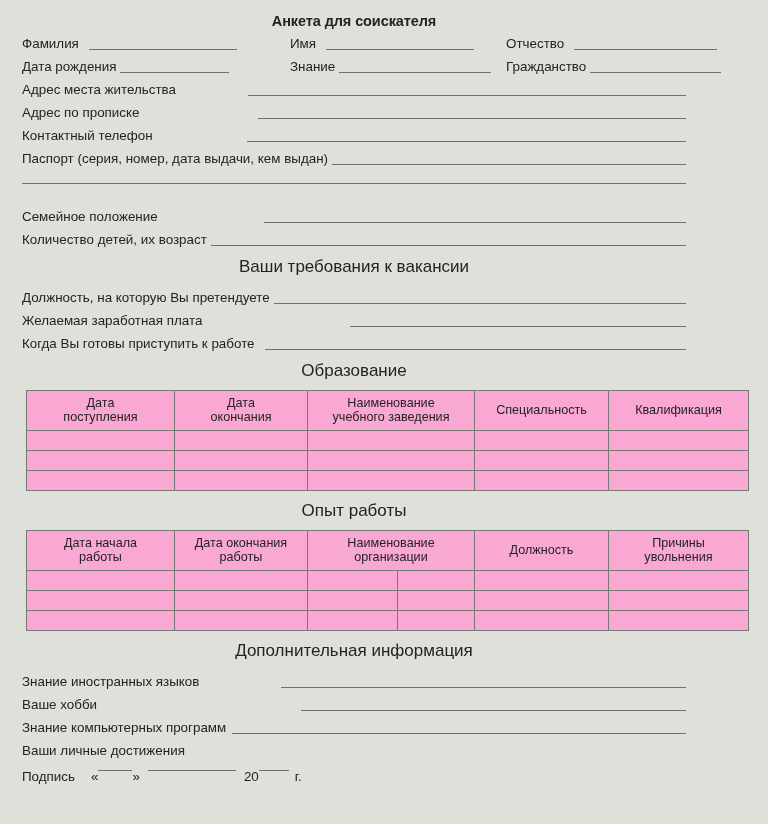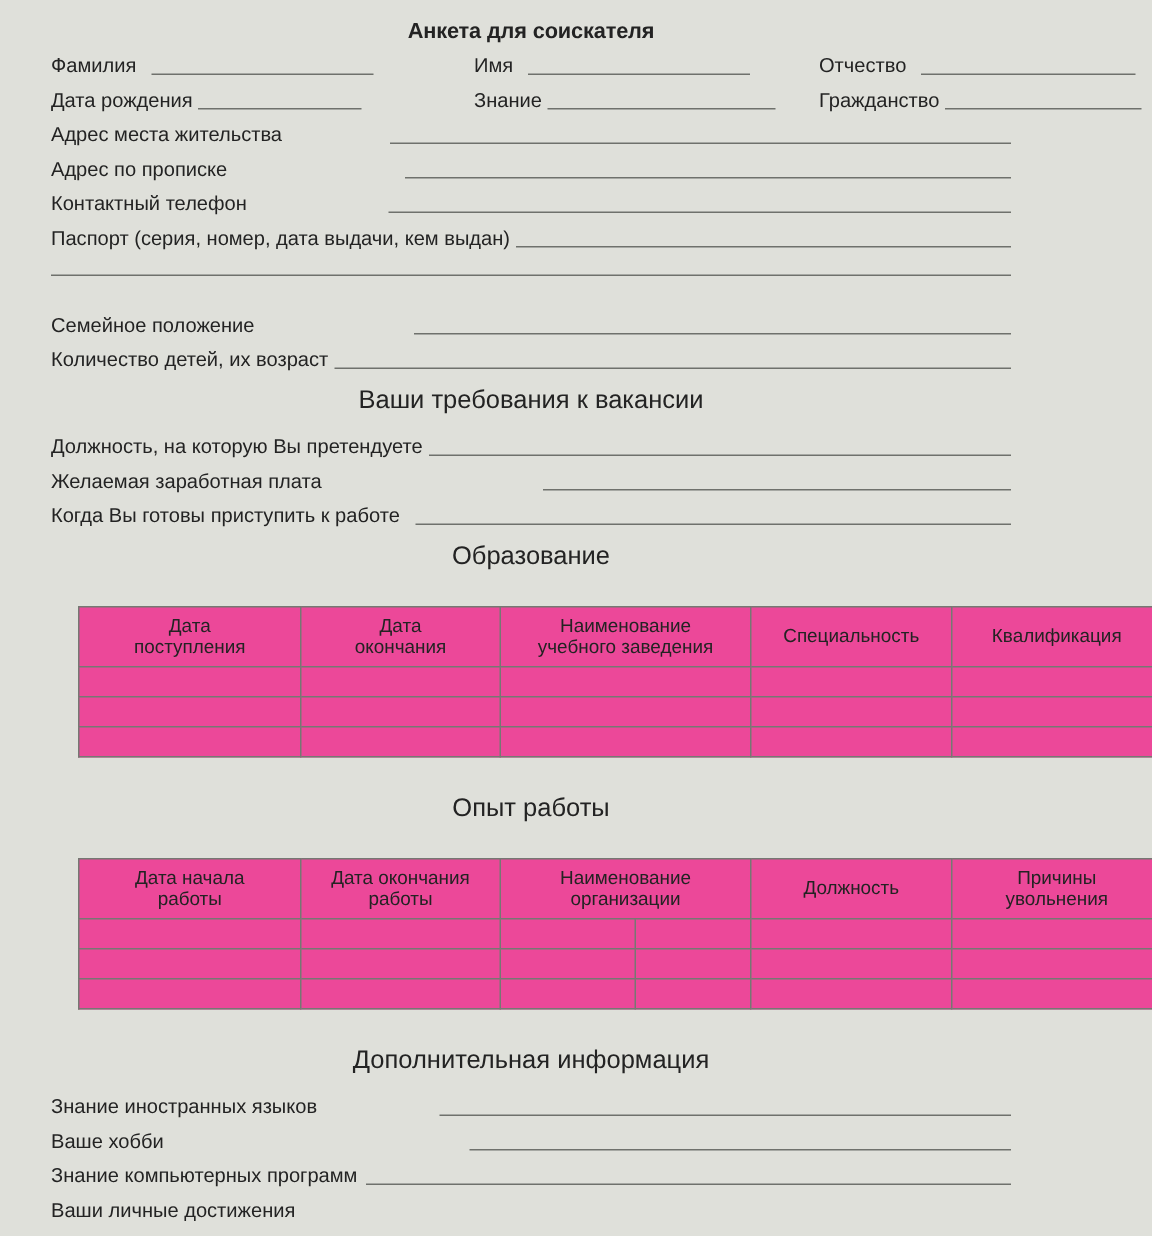--- a/index.html
+++ b/index.html
@@ -14,21 +14,21 @@
     font-family: "Liberation Sans", "DejaVu Sans", sans-serif;
     color: #232323;
     overflow: hidden;
   }
 
   .page {
     position: relative;
     width: 708px;
     height: 824px;
     box-sizing: border-box;
-    padding: 0 34px;
+    padding: 0 22px;
   }
 
   
   .doc-title {
     text-align: center;
     font-size: 14.5px;
     font-weight: bold;
     letter-spacing: -0.1px;
     padding-top: 14px;
     padding-bottom: 0px;
@@ -60,21 +60,20 @@
     height: 0;
   }
 
   
   .triple {
     display: flex;
     align-items: flex-end;
     height: 23px;
     font-size: 13.4px;
     white-space: nowrap;
-    gap: 14px;
   }
   .triple .cell {
     display: flex;
     align-items: flex-end;
     flex: 0 0 auto;
   }
   .triple .cell .lbl {
     line-height: 1;
     padding-bottom: 3px;
   }
@@ -103,22 +102,22 @@
     line-height: 1;
     padding-top: 9px;
     padding-bottom: 9px;
   }
 
   
   table.form-table {
     width: 722px;
     border-collapse: collapse;
     table-layout: fixed;
-    background: #ec4899;
-    margin: 16px;
+    background: #f9a8d4;
+    margin: 2px;
   }
   table.form-table th,
   table.form-table td {
     border: 1.3px solid #767873;
     padding: 0;
   }
   table.form-table th {
     font-size: 12.6px;
     font-weight: normal;
     text-align: center;

